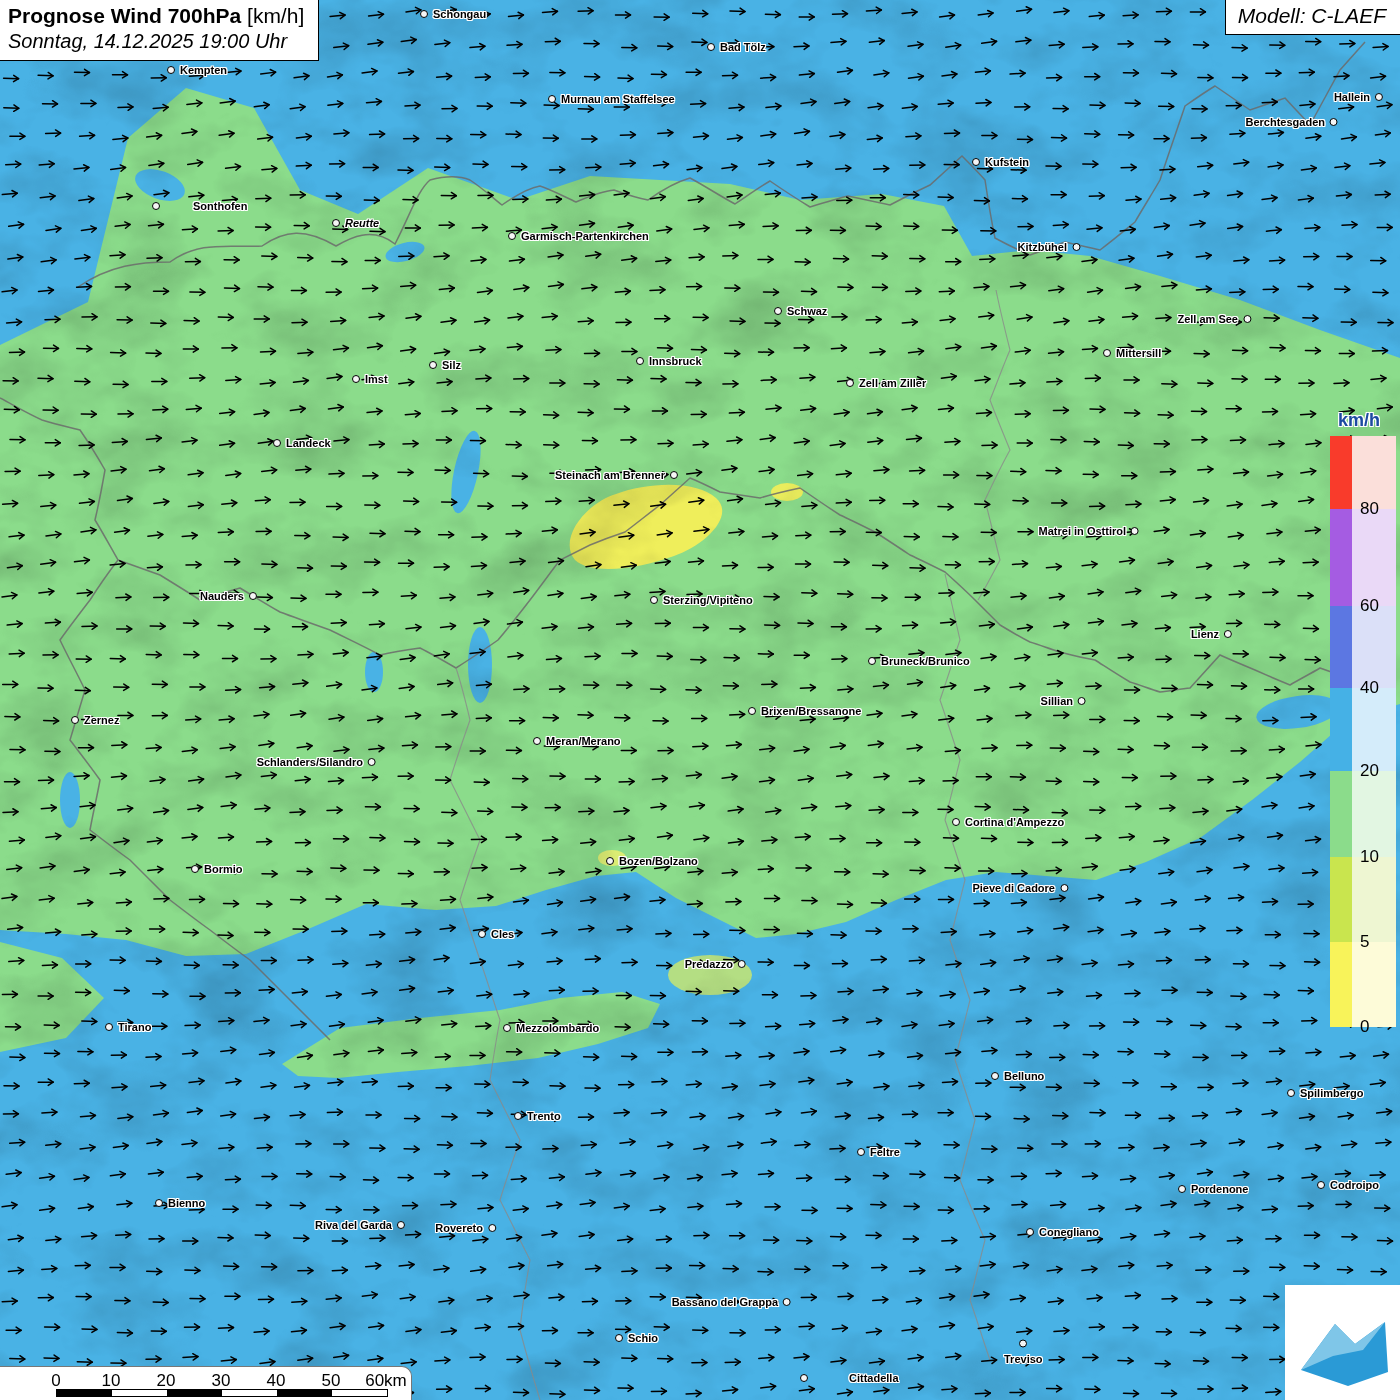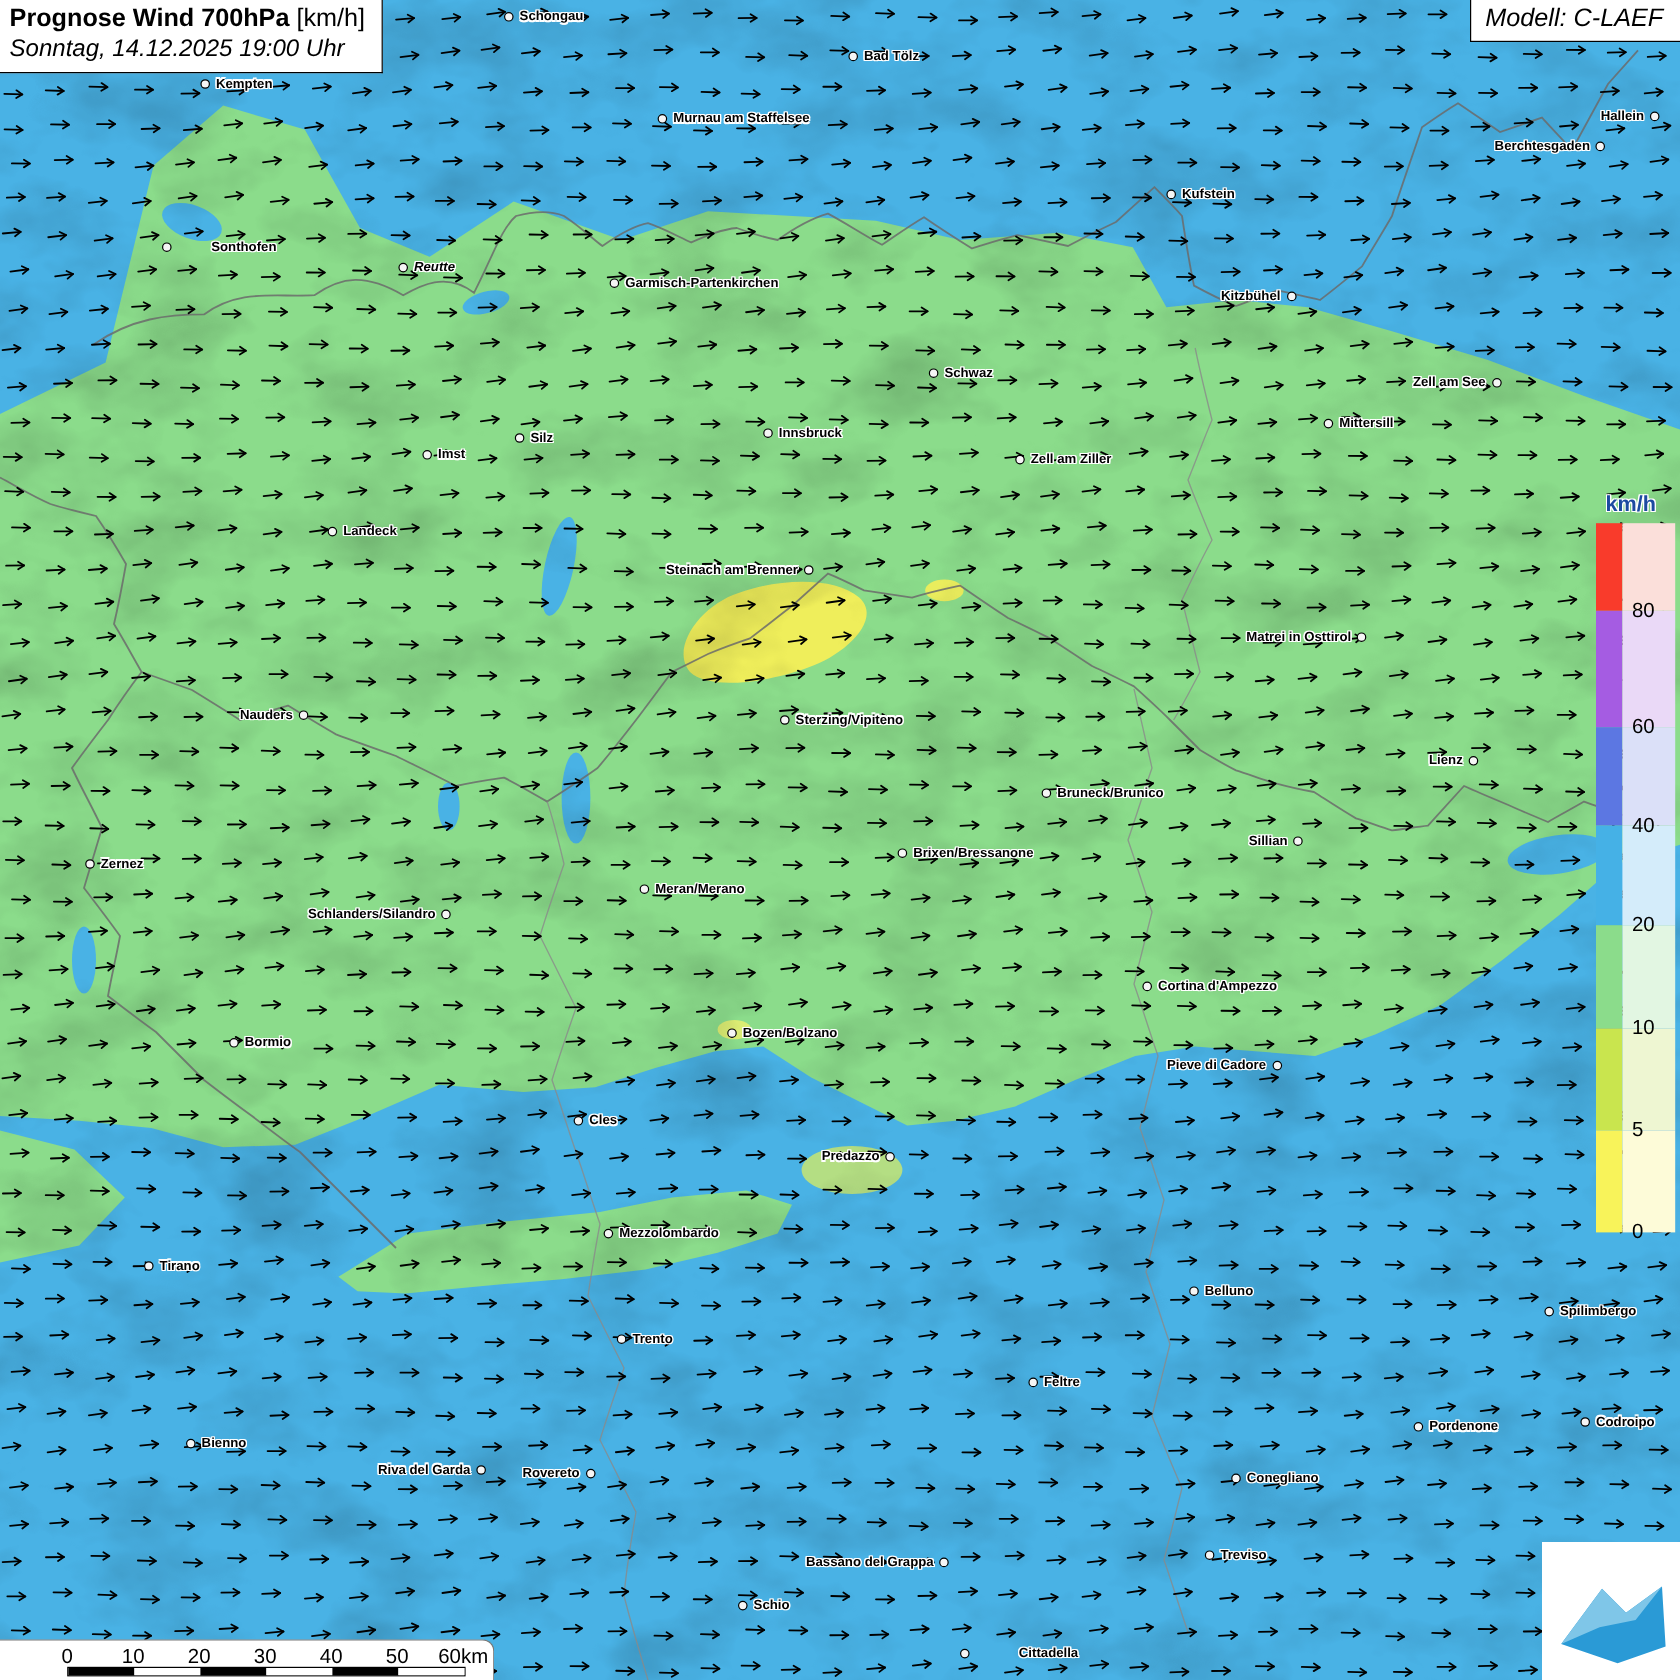--- a/index.html
+++ b/index.html
@@ -2018,21 +2018,21 @@
         <span class="cname">Hallein</span>
       </div>
       <div class="city left" style="left: 1333px; top: 122px;">
         <span class="dot"></span>
         <span class="cname">Berchtesgaden</span>
       </div>
       <div class="city" style="left: 977px; top: 162px;">
         <span class="dot"></span>
         <span class="cname">Kufstein</span>
       </div>
-      <div class="city" style="left: 140px; top: 206px; gap: 33px;">
+      <div class="city" style="left: 157px; top: 206px; gap: 33px;">
         <span class="dot"></span>
         <span class="cname">Sonthofen</span>
       </div>
       <div class="city" style="left: 337px; top: 223px; font-style: italic;">
         <span class="dot"></span>
         <span class="cname">Reutte</span>
       </div>
       <div class="city" style="left: 513px; top: 216px; margin-top: 20px;">
         <span class="dot"></span>
         <span class="cname">Garmisch-Partenkirchen</span>
@@ -2134,21 +2134,21 @@
         <span class="cname">Pieve di Cadore</span>
       </div>
       <div class="city" style="left: 483px; top: 934px;">
         <span class="dot"></span>
         <span class="cname">Cles</span>
       </div>
       <div class="city left" style="left: 741px; top: 964px;">
         <span class="dot"></span>
         <span class="cname">Predazzo</span>
       </div>
-      <div class="city" style="left: 125px; top: 1027px; margin-top: 28px;">
+      <div class="city" style="left: 110px; top: 1027px;">
         <span class="dot"></span>
         <span class="cname">Tirano</span>
       </div>
       <div class="city" style="left: 508px; top: 1028px;">
         <span class="dot"></span>
         <span class="cname">Mezzolombardo</span>
       </div>
       <div class="city" style="left: 996px; top: 1076px;">
         <span class="dot"></span>
         <span class="cname">Belluno</span>
@@ -2190,21 +2190,21 @@
         <span class="cname">Conegliano</span>
       </div>
       <div class="city left" style="left: 786px; top: 1302px;">
         <span class="dot"></span>
         <span class="cname">Bassano del Grappa</span>
       </div>
       <div class="city" style="left: 620px; top: 1338px;">
         <span class="dot"></span>
         <span class="cname">Schio</span>
       </div>
-      <div class="city" style="left: 1009px; top: 1296px;">
+      <div class="city" style="left: 1009px; top: 1352px; flex-direction: column;">
         <span class="dot"></span>
         <span class="cname">Treviso</span>
       </div>
       <div class="city" style="left: 805px; top: 1378px; gap: 41px;">
         <span class="dot"></span>
         <span class="cname">Cittadella</span>
       </div>
     </div>
 
   <div id="title-box">

